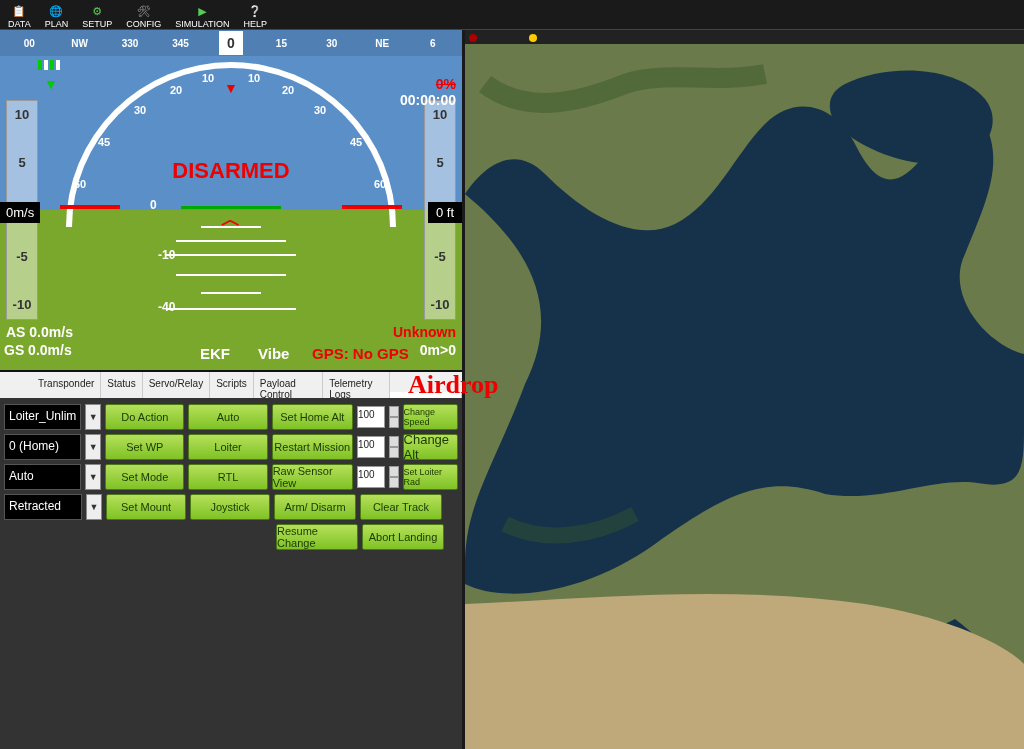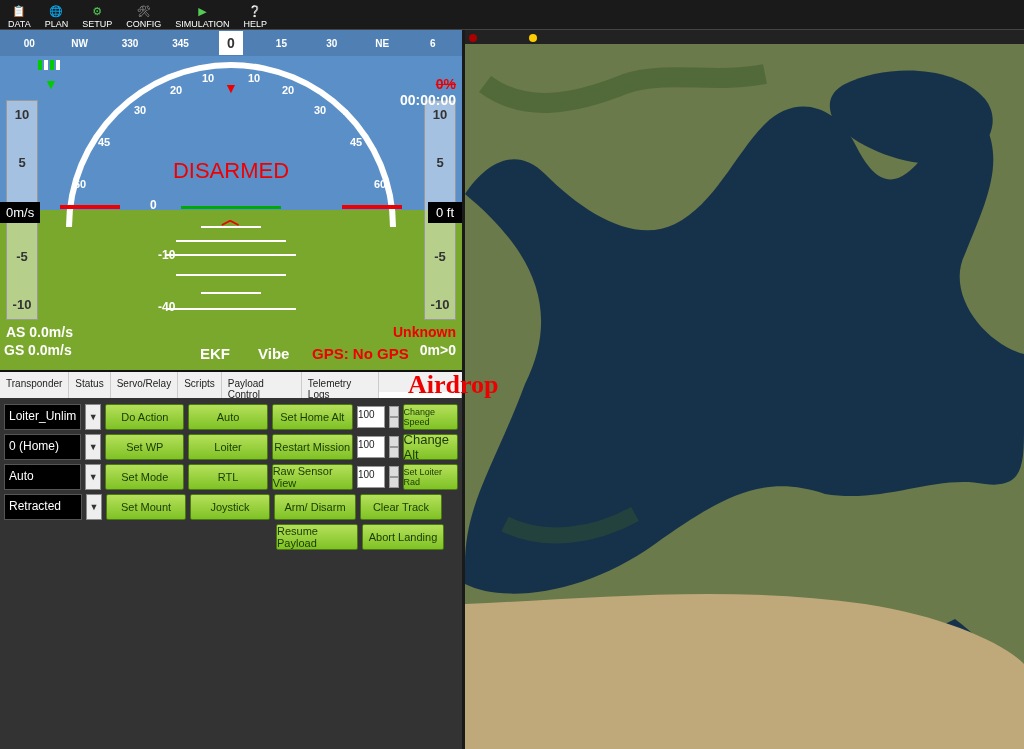--- a/index.html
+++ b/index.html
@@ -15,41 +15,41 @@
   .comp-tick{flex:1;text-align:center;}
   #hdg-box{position:absolute;left:50%;top:1px;transform:translateX(-50%);width:24px;height:24px;background:#fff;color:#333;display:flex;align-items:center;justify-content:center;font-weight:bold;font-size:14px;}
   #pitch-arc{position:absolute;left:50%;top:32px;transform:translateX(-50%);width:330px;height:165px;border:6px solid #fff;border-bottom:none;border-radius:330px 330px 0 0;}
   .arc-num{position:absolute;color:#fff;font-size:11px;font-weight:bold;}
   
   .tape{position:absolute;top:70px;width:32px;height:220px;background:rgba(255,255,255,.45);border:1px solid #999;}
   #tape-l{left:6px;}#tape-r{right:6px;}
   .tape .tick{position:absolute;width:100%;text-align:center;font-size:13px;color:#333;font-weight:bold;}
   #spd-box{position:absolute;left:0;top:172px;background:#000;color:#fff;padding:3px 6px;font-size:13px;}
   #alt-box{position:absolute;right:0;top:172px;background:#000;color:#fff;padding:3px 8px;font-size:13px;}
-  #disarmed{position:absolute;left:50%;top:128px;transform:translateX(-50%);color:#e00;font-size:22px;font-weight:normal;}
+  #disarmed{position:absolute;left:50%;top:128px;transform:translateX(-50%);color:#e00;font-size:22px;font-weight:bold;}
   #horizon-caret{position:absolute;left:50%;top:176px;transform:translateX(-50%);color:#e00;font-size:20px;font-weight:bold;}
   .hbars-l,.hbars-r{position:absolute;top:175px;width:60px;height:4px;background:#e00;}
   .hbars-l{left:60px;}.hbars-r{right:60px;}
   .pitch-line{position:absolute;left:50%;transform:translateX(-50%);background:#fff;height:2px;}
   .pitch-lbl{position:absolute;color:#fff;font-size:12px;font-weight:bold;}
   #batt-r{position:absolute;right:6px;top:46px;color:#e00;font-size:14px;font-weight:bold;}
   #time-r{position:absolute;right:6px;top:62px;color:#fff;font-size:14px;font-weight:bold;}
   #as{position:absolute;left:6px;bottom:30px;color:#fff;font-size:14px;font-weight:bold;}
   #gs{position:absolute;left:4px;bottom:12px;color:#fff;font-size:14px;font-weight:bold;}
   #unk{position:absolute;right:6px;bottom:30px;color:#e00;font-size:14px;font-weight:bold;text-align:right;}
   #dist{position:absolute;right:6px;bottom:12px;color:#fff;font-size:14px;font-weight:bold;text-align:right;}
   #ekf{position:absolute;left:200px;bottom:8px;color:#fff;font-size:15px;font-weight:bold;}
   #vibe{position:absolute;left:258px;bottom:8px;color:#fff;font-size:15px;font-weight:bold;}
   #gps{position:absolute;left:312px;bottom:8px;color:#e00;font-size:15px;font-weight:bold;}
   #hud .scale-top{position:absolute;left:38px;top:30px;display:flex;gap:2px;}
   #hud .scale-top i{width:4px;height:10px;background:#fff;display:block;}
   #hud .green-tri{position:absolute;left:44px;top:46px;color:#0c0;font-size:14px;}
   
   #lower{position:absolute;left:0;top:370px;width:462px;height:379px;background:#2c2c2c;border-top:2px solid #111;}
-  #tabs{display:flex;background:#f0f0f0;height:26px;}
+  #tabs{display:flex;background:#f0f0f0;height:26px;padding-left:32px;}
   .tab{padding:6px 6px 0;font-size:10px;color:#222;border-right:1px solid #ccc;cursor:pointer;}
   .tab.active{background:#fff;font-weight:bold;margin-top:20px;}
   #actions{position:relative;padding:6px 4px;background:#333;height:calc(100% - 26px);}
   .sel{background:#000;color:#fff;border:1px solid #555;padding:4px 4px;width:78px;font-size:12px;height:26px;}
   .dd{width:16px;height:26px;background:#eee;color:#333;display:flex;align-items:center;justify-content:center;font-size:9px;border:1px solid #888;}
   .gbtn{background:linear-gradient(#b5e05a,#7fc225);border:1px solid #4a7a10;color:#1a3a00;font-size:11px;height:26px;display:flex;align-items:center;justify-content:center;cursor:pointer;border-radius:2px;}
   .gbtn.w1{width:80px;}.gbtn.w2{width:82px;}
   .spin{width:28px;height:22px;background:#fff;border:1px solid #999;font-size:10px;text-align:left;color:#222;padding:2px 0;}
   .spin-ud{width:10px;height:22px;display:flex;flex-direction:column;}
   .spin-ud b{flex:1;background:#ddd;border:1px solid #999;font-size:6px;display:flex;align-items:center;justify-content:center;cursor:pointer;}
@@ -222,21 +222,21 @@
     </div>
     <div id="row4">
       <div class="sel">Retracted</div>
         <div class="dd">▼</div>
       <div class="gbtn w1">Set Mount</div>
       <div class="gbtn w1">Joystick</div>
       <div class="gbtn w2">Arm/ Disarm</div>
       <div class="gbtn w2">Clear Track</div>
     </div>
     <div id="row5" style="margin-left:272px">
-      <div class="gbtn w2">Resume Payload</div>
+      <div class="gbtn w2">Resume Change</div>
       <div class="gbtn w2">Abort Landing</div>
     </div>
   </div>
 </div>
 
 <div id="anno">Airdrop</div>
 
 <div id="map">
   <div id="map-top">
       <span class="d1"></span>

